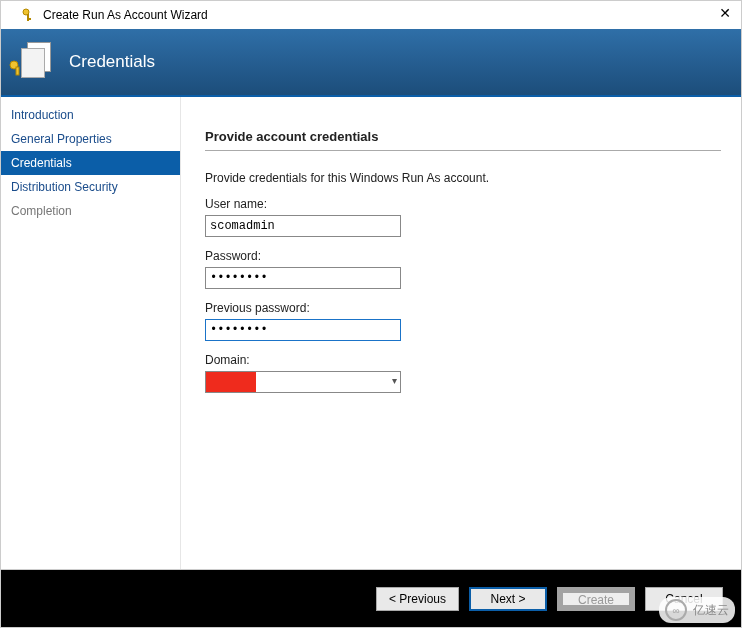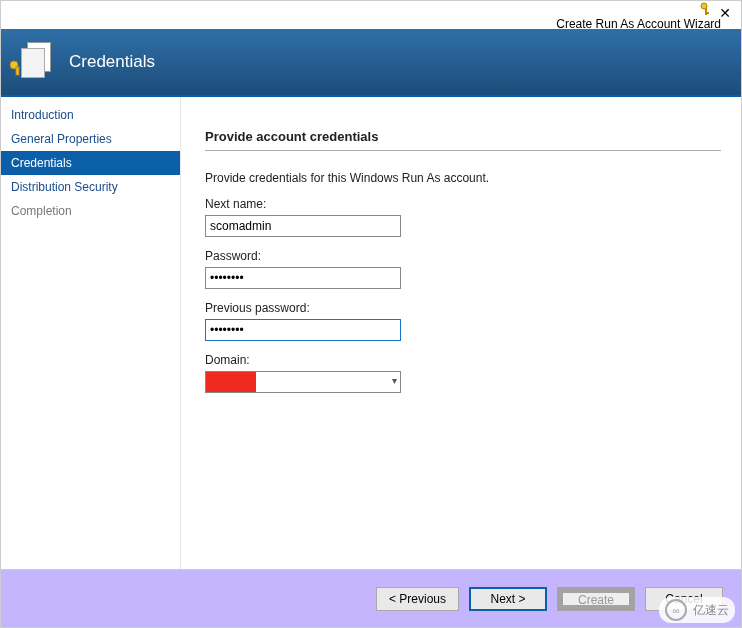--- a/index.html
+++ b/index.html
@@ -1,42 +1,42 @@
 <!DOCTYPE html>
 <html><head>
   <meta charset="utf-8">
   <style>
     * { box-sizing: border-box; font-family: "Segoe UI", Tahoma, sans-serif; }
     html, body { margin: 0; padding: 0; }
     .window { width: 742px; height: 628px; background: #fff; position: relative; border: 1px solid #ccc; }
-    .titlebar { height: 28px; display: flex; align-items: flex-end; padding: 0 20px; font-size: 12px; position: relative; flex-direction: column; }
+    .titlebar { height: 28px; display: flex; align-items: center; padding: 0 20px; font-size: 12px; position: relative; }
     .titlebar .icon { width: 16px; height: 16px; margin-right: 6px; display:flex; align-items:center; justify-content:center; }
     .titlebar .close { position: absolute; right: 10px; top: 4px; font-size: 14px; font-family: Arial; cursor: pointer; }
     .header { height: 66px; background: linear-gradient(#2f6fa8,#1c4d7a); display: flex; align-items: center; padding-left: 10px; color: #fff; font-size: 17px; }
     .header .hicon { width: 40px; height: 40px; margin-right: 18px; position: relative; }
     .header .hicon .page { position:absolute; width:24px; height:30px; background:#fff; border:1px solid #999; right:0; top:0; }
     .header .hicon .page2 { position:absolute; width:24px; height:30px; background:#f3f3f3; border:1px solid #aaa; right:6px; top:6px; }
     .header .hicon .key { position:absolute; left:-2px; bottom:6px; width:16px; height:16px; }
     .body { display:flex; height: calc(628px - 28px - 66px - 58px); border-top: 2px solid #0b5ea8; }
     .sidebar { width: 180px; background:#fff; border-right:1px solid #e6e6e6; padding-top: 6px; }
     .sidebar .item { padding: 5px 10px; font-size: 12px; color: #003399; cursor: pointer; }
     .sidebar .item.active { background:#0b5ea8; color:#fff; }
     .sidebar .item.done { color: #1a4c8b; }
     .sidebar .item.muted { color:#777; }
     .content { flex:1; padding: 32px 20px 10px 24px; font-size: 12px; color:#222; }
     .content h3 { font-size: 13px; font-weight: bold; margin: 0 0 6px 0; }
     .content .rule { border-bottom: 1px solid #aaa; margin-bottom: 20px; }
     .content .desc { margin-bottom: 0; }
     .field-label { margin-top: 12px; margin-bottom: 4px; }
-    .txt, .combo { width: 196px; height: 22px; border: 1px solid #888; font-size: 12px; padding: 2px 4px; background:#fff; }
+    .txt, .combo { width: 196px; height: 22px; border: 1px solid #888; font-size: 12px; padding: 2px 4px; background:#fff;font-family:Liberation Mono, monospace; }
     .txt.focused { border: 1px solid #1a73c8; }
     .combo-wrap { position: relative; width: 196px; }
     .combo-wrap .arrow { position:absolute; right:4px; top:4px; font-size:10px; pointer-events:none; color:#555; }
     .redacted { position:absolute; left:1px; top:1px; width:50px; height:calc(100% - 2px); background:#ef2b1d; pointer-events:none; }
-    .footer { position:absolute; bottom:0; left:0; right:0; height:58px; border-top:1px solid #ccc; background:#c4b5fd; display:flex; justify-content:flex-end; align-items:center; padding-right:18px; gap:10px; }
+    .footer { position:absolute; bottom:0; left:0; right:0; height:58px; border-top:1px solid #ccc; background:#000000; display:flex; justify-content:flex-end; align-items:center; padding-right:18px; gap:10px; }
     .btn { height:24px; min-width:78px; background:#e9e9e9; border:1px solid #a9a9a9; font-size:12px; padding:0 12px; cursor:pointer; }
     .btn.primary { border:2px solid #0b5ea8; background:#e9e9e9; }
     .btn:disabled { color:#999; background:#eee; border:6px solid #a3a3a3; cursor:default; }
     .watermark { position:absolute; right:6px; bottom:4px; font-size:12px; color:#888; display:flex; align-items:center; gap:6px; background:rgba(255,255,255,0.85); padding:2px 6px; border-radius:12px; }
     .watermark .c { width:22px; height:22px; border:2px solid #aaa; border-radius:50%; display:flex; align-items:center; justify-content:center; font-size:10px; color:#aaa; }
   </style>
 </head>
 <body>
 
 <div class="window">
@@ -71,21 +71,21 @@
       <div class="item active">Credentials</div>
       <div class="item done">Distribution Security</div>
       <div class="item muted">Completion</div>
     </div>
 
     <div class="content">
       <h3>Provide account credentials</h3>
       <div class="rule"></div>
       <div class="desc">Provide credentials for this Windows Run As account.</div>
 
-      <div class="field-label">Next name:</div>
+      <div class="field-label">User name:</div>
       <input class="txt" type="text" value="scomadmin" style="">
 
       <div class="field-label">Password:</div>
       <input class="txt" type="text" value="••••••••" style="">
 
       <div class="field-label">Previous password:</div>
       <input class="txt focused" type="text" value="••••••••" style="">
 
       <div class="field-label">Domain:</div>
       <div class="combo-wrap">

